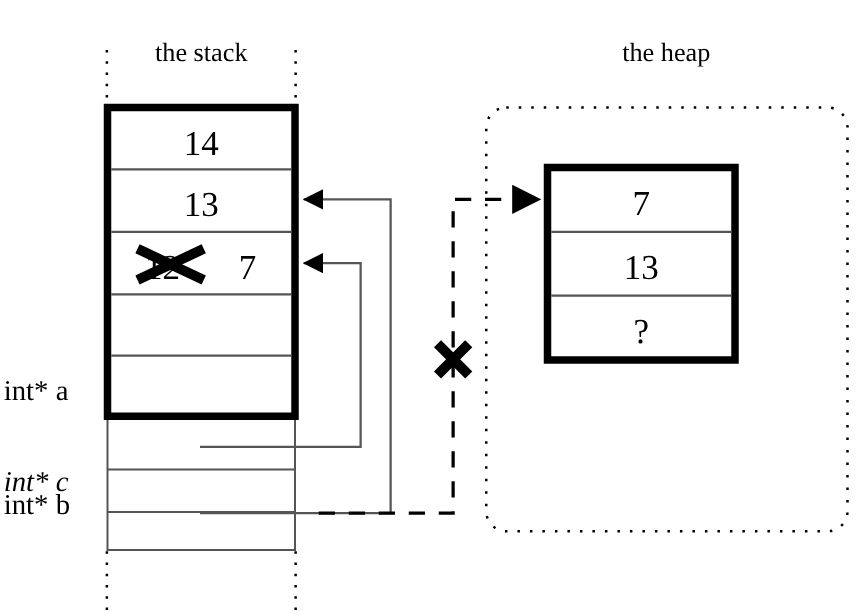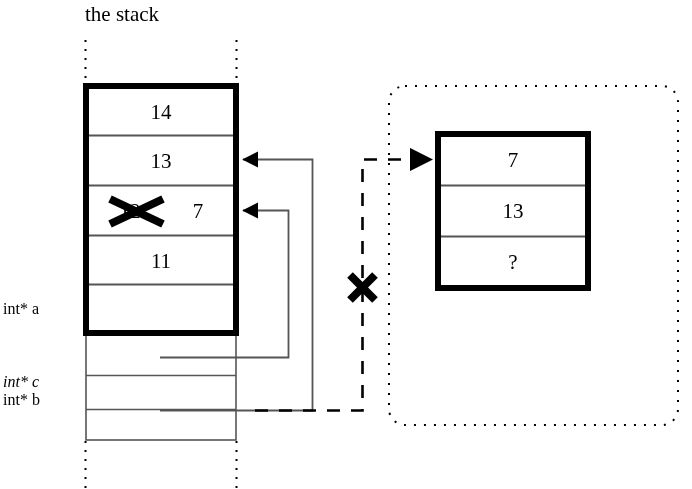--- a/index.html
+++ b/index.html
@@ -1,29 +1,30 @@
 <!DOCTYPE html>
 <html><head>
 <meta charset="utf-8">
 <style>
   html,body{margin:0;padding:0;background:#ffffff;}
   body{width:692px;height:489px;overflow:hidden;
        font-family:"Liberation Serif","DejaVu Serif",serif;color:#000;}
   #stage{position:relative;width:692px;height:489px;}
-  .ttl{position:absolute;font-size:21px;white-space:nowrap;}
-  .lbl{position:absolute;font-size:16px;white-space:nowrap;}
+  .ttl{position:absolute;font-size:21px;text-align:center;white-space:nowrap;margin-top:28px;}
+  .lbl{position:absolute;font-size:23px;white-space:nowrap;}
   svg{position:absolute;left:0;top:0;width:692px;height:489px;}
-  .cellval{position:absolute;font-size:21px;text-align:center;}
+  .cellval{position:absolute;font-size:28px;text-align:center;}
 </style>
 </head>
 <body>
 
 <div id="stage">
 
   <div class="ttl" style="left:85px;top:2px;width:152px;">the stack</div>
+  <div class="ttl" style="left:388px;top:2px;width:290px;">the heap</div>
 
   <svg viewBox="0 0 692 489">
     <defs>
       <marker id="ah" viewBox="0 0 10 10" refX="9.5" refY="5" markerWidth="9" markerHeight="9" orient="auto-start-reverse">
         <path d="M 0 0 L 10 5 L 0 10 z" fill="#000"></path>
       </marker>
     </defs>
 
     <line x1="85.5" y1="40" x2="85.5" y2="86" stroke="#000" stroke-width="2" stroke-dasharray="2,7" stroke-linecap="butt"></line>
     <line x1="236.5" y1="40" x2="236.5" y2="86" stroke="#000" stroke-width="2" stroke-dasharray="2,7" stroke-linecap="butt"></line>
@@ -61,21 +62,20 @@
     <g>
       <line x1="110" y1="199" x2="163" y2="224" stroke="#000" stroke-width="8" stroke-linecap="butt"></line>
       <line x1="163" y1="199" x2="110" y2="224" stroke="#000" stroke-width="8" stroke-linecap="butt"></line>
     </g>
   </svg>
 
   <div class="cellval" style="left:86px;top:100px;width:150px;">14</div>
   <div class="cellval" style="left:86px;top:149px;width:150px;">13</div>
   <div class="cellval" style="left:86px;top:199px;width:88px;">12</div>
   <div class="cellval" style="left:174px;top:199px;width:48px;">7</div>
-  <div class="cellval" style="left:86px;top:249px;width:150px;">11</div>
 
   <div class="cellval" style="left:438px;top:148px;width:150px;">7</div>
   <div class="cellval" style="left:438px;top:199px;width:150px;">13</div>
   <div class="cellval" style="left:438px;top:250px;width:150px;">?</div>
 
   <div class="lbl" style="left:3px;top:300px;">int* a</div>
   <div class="lbl" style="left:3px;top:347px;margin-top:44px;">int* b</div>
   <div class="lbl" style="left:3px;top:373px;font-style:italic;">int* c</div>
 
 </div>

